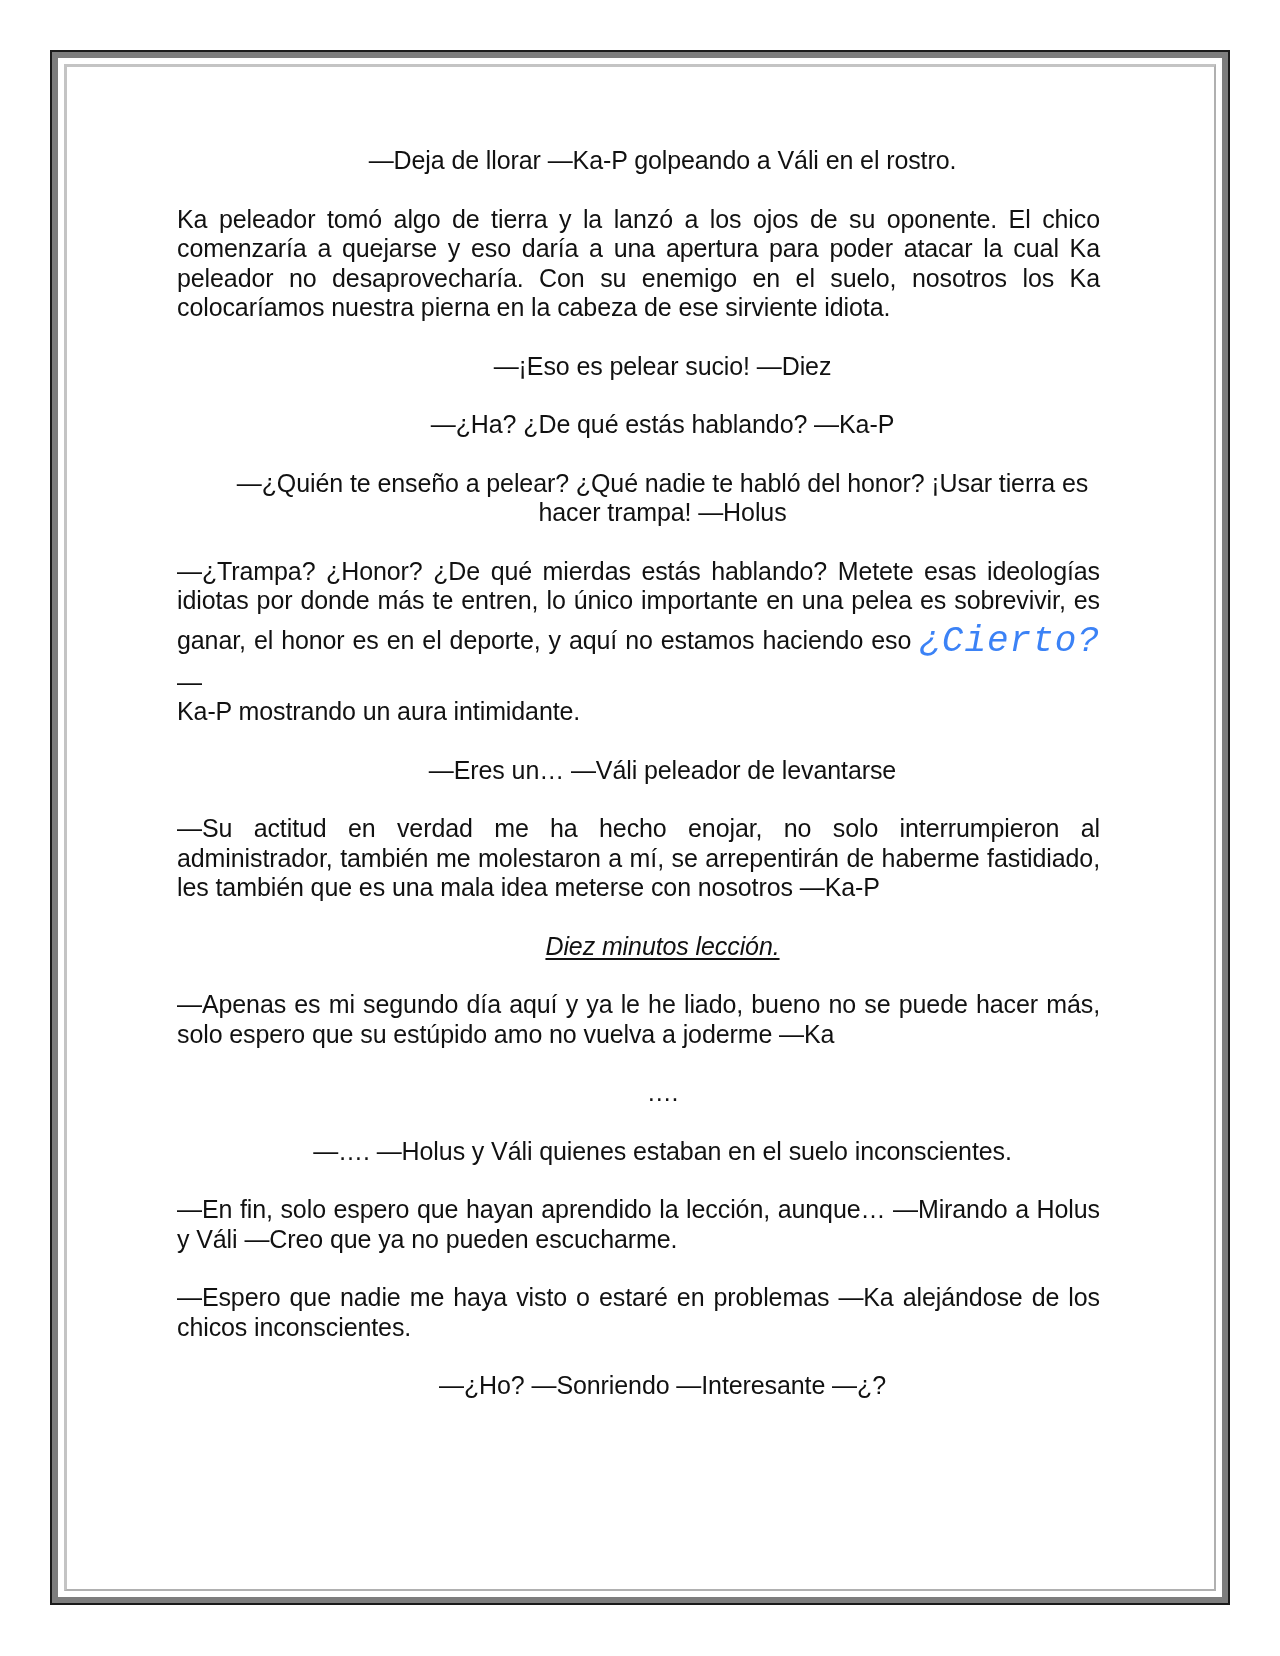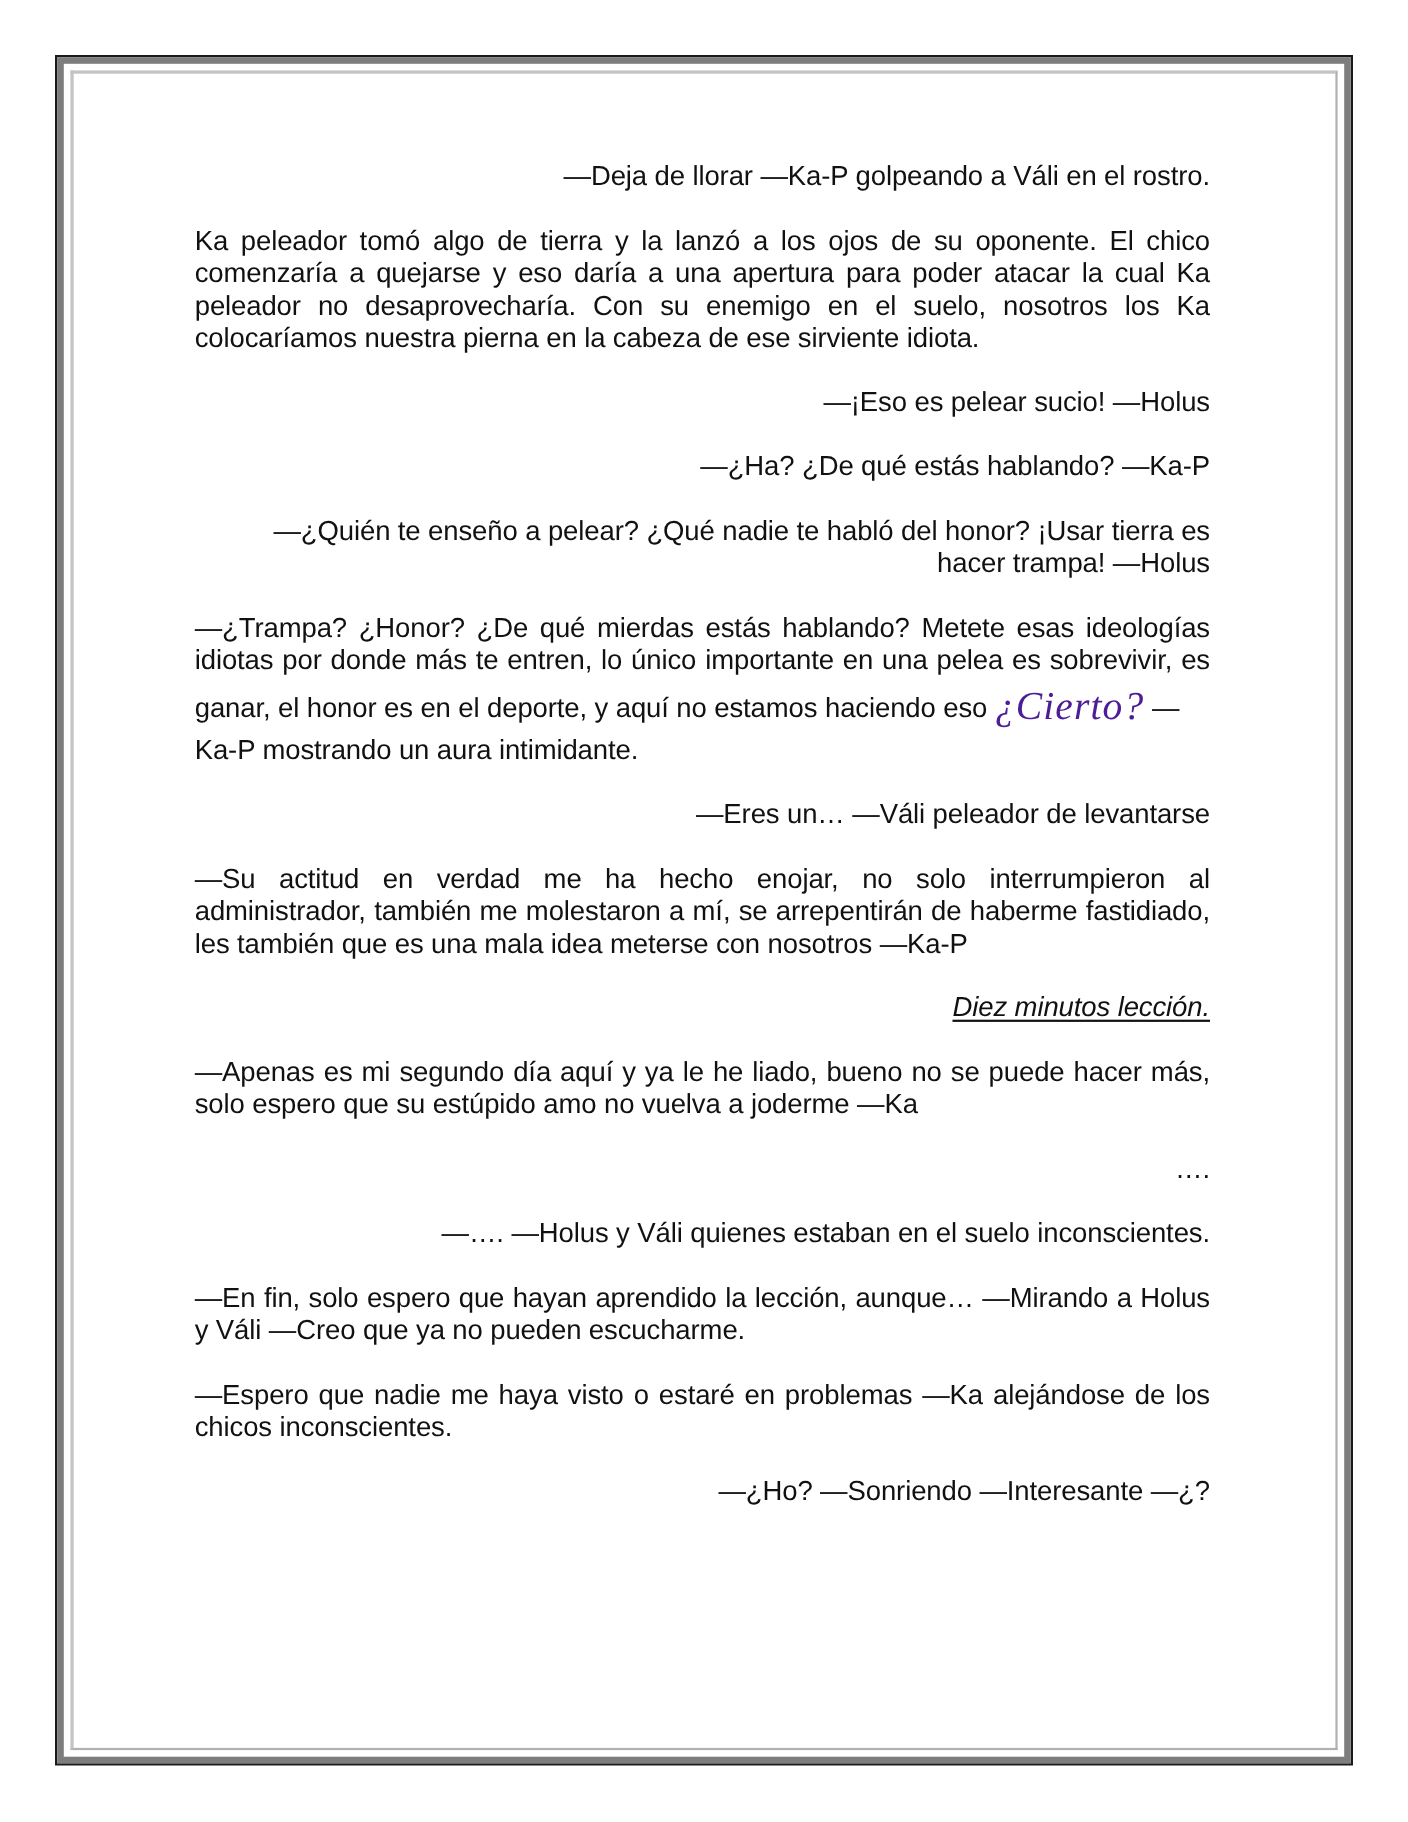--- a/index.html
+++ b/index.html
@@ -44,49 +44,49 @@
     top: 146px;
     width: 923px;
     font-size: 25px;
     line-height: 29.5px;
     letter-spacing: -0.1px;
   }
   .para {
     margin: 0 0 29px 0;
     text-align: justify;
   }
-  .para.left { text-align: right; margin-left: 48px; }
+  .para.left { text-align: center; margin-left: 48px; }
   .para.italic-u {
     font-style: italic;
     text-decoration: underline;
     text-underline-offset: 3px;
   }
   .display-word {
-    font-family: Liberation Serif, serif;
+    font-family: Liberation Mono, monospace;
     font-style: italic;
     font-size: 36px;
     line-height: 52px;
     letter-spacing: 1px;
     vertical-align: -2px;
-    color: #4c1d95;
+    color: #3b82f6;
   }
 </style>
 </head>
 <body>
 
 <div class="page-frame">
   <div class="page-frame-mid">
     <div class="page-frame-inner"></div>
   </div>
 </div>
 
 <div class="text-block">
   <p class="para left">—Deja de llorar —Ka-P golpeando a Váli en el rostro.</p>
   <p class="para">Ka peleador tomó algo de tierra y la lanzó a los ojos de su oponente. El chico comenzaría a quejarse y eso daría a una apertura para poder atacar la cual Ka peleador no desaprovecharía. Con su enemigo en el suelo, nosotros los Ka colocaríamos nuestra pierna en la cabeza de ese sirviente idiota.</p>
-  <p class="para left">—¡Eso es pelear sucio! —Holus</p>
+  <p class="para left">—¡Eso es pelear sucio! —Diez</p>
   <p class="para left">—¿Ha? ¿De qué estás hablando? —Ka-P</p>
   <p class="para left">—¿Quién te enseño a pelear? ¿Qué nadie te habló del honor? ¡Usar tierra es hacer trampa! —Holus</p>
   <p class="para" style="margin-bottom:29px;"><span>—¿Trampa? ¿Honor? ¿De qué mierdas estás hablando? Metete esas ideologías idiotas por donde más te entren, lo único importante en una pelea es sobrevivir, es ganar, el honor es en el deporte, y aquí no estamos haciendo eso </span><span class="display-word">¿Cierto?</span><span> —</span><br><span>Ka-P mostrando un aura intimidante.</span></p>
   <p class="para left">—Eres un… —Váli peleador de levantarse</p>
   <p class="para">—Su actitud en verdad me ha hecho enojar, no solo interrumpieron al administrador, también me molestaron a mí, se arrepentirán de haberme fastidiado, les también que es una mala idea meterse con nosotros —Ka-P</p>
   <p class="para left italic-u">Diez minutos lección.</p>
   <p class="para">—Apenas es mi segundo día aquí y ya le he liado, bueno no se puede hacer más, solo espero que su estúpido amo no vuelva a joderme —Ka</p>
   <p class="para left">….</p>
   <p class="para left">—…. —Holus y Váli quienes estaban en el suelo inconscientes.</p>
   <p class="para">—En fin, solo espero que hayan aprendido la lección, aunque… —Mirando a Holus y Váli —Creo que ya no pueden escucharme.</p>

